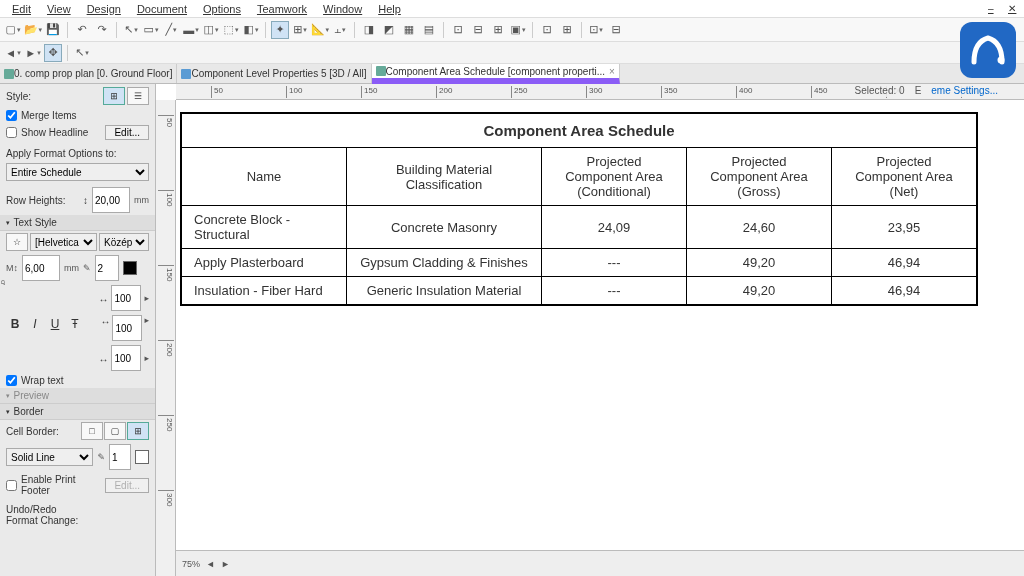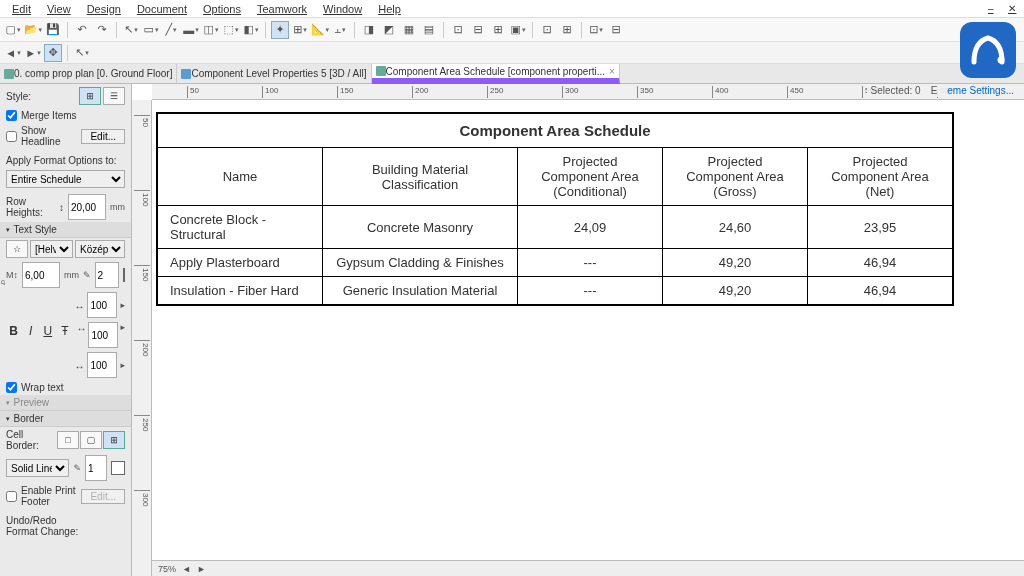--- a/index.html
+++ b/index.html
@@ -26,21 +26,21 @@
 .tab { display: flex; align-items: center; padding: 0 4px; border-right: 1px solid #ccc; cursor: default; }
 .tab.active { background: #ffffff; border-bottom: 6px solid #8b5cf6; margin-bottom: -1px; }
 .tab .tabicon { width: 10px; height: 10px; background: #6a9; border-radius: 1px; }
 .tab .tabicon.blue { background: #5a9bd4; }
 .tab .close { font-size: 10px; color: #888; margin-left: 4px; }
 
 
 .main { display: flex; height: calc(576px - 18px - 24px - 22px - 20px); }
 
 
-.leftpanel { width: 132px; background: #eaeaea; border-right: 1px solid #bbb; display: flex; flex-direction: column; font-size: 10px; overflow: hidden; }
+.leftpanel { width: 156px; background: #eaeaea; border-right: 1px solid #bbb; display: flex; flex-direction: column; font-size: 10px; overflow: hidden; }
 .leftpanel .section-hdr { background: #ddd; padding: 2px 6px; font-size: 10px; border-bottom: 1px solid #ccc; display: flex; align-items: center; gap: 4px; }
 .leftpanel .section-hdr::before { content: "▾"; font-size: 7px; }
 .leftpanel .row { display: flex; align-items: center; padding: 2px 6px; gap: 4px; }
 .leftpanel label { font-size: 10px; flex: 1; }
 .leftpanel input[type=checkbox] { width: 11px; height: 11px; }
 .leftpanel input[type=text] { width: 38px; height: 16px; font-size: 10px; border: 1px solid #aaa; padding: 12px 2px; }
 .leftpanel select { width: 100%; height: 18px; font-size: 10px; border: 1px solid #aaa; }
 .leftpanel .btn-sm { font-size: 10px; padding: 1px 8px; border: 1px solid #aaa; background: #f0f0f0; cursor: default; }
 .leftpanel .iconbtn { width: 22px; height: 18px; border: 1px solid #aaa; background: #f8f8f8; display: flex; align-items: center; justify-content: center; font-size: 9px; cursor: default; }
 .leftpanel .iconbtn.sel { background: #d0e3f5; border-color: #5a9; }
@@ -49,23 +49,23 @@
 .leftpanel .swatch { width: 14px; height: 14px; background: #000; border: 1px solid #666; }
 .leftpanel .unit { font-size: 9px; color: #555; }
 
 
 .viewport { flex: 1; background: #fff; position: relative; overflow: hidden; }
 .ruler-h { position: absolute; top: 0; left: 20px; right: 0; height: 16px; background: #f0f0f0; border-bottom: 1px solid #bbb; font-size: 8px; color: #555; }
 .ruler-h .tick { position: absolute; top: 2px; border-left: 1px solid #888; height: 12px; padding-left: 2px; }
 .ruler-v { position: absolute; top: 16px; left: 0; bottom: 0; width: 20px; background: #f0f0f0; border-right: 1px solid #bbb; font-size: 8px; color: #555; }
 .ruler-v .tick { position: absolute; left: 2px; border-top: 1px solid #888; width: 16px; writing-mode: vertical-rl; padding-top: 2px; }
 .canvas { position: absolute; top: 16px; left: 20px; right: 0; bottom: 14px; background: #fff; overflow: hidden; }
-.statusbar-top { position: absolute; top: 0; right: 6px; font-size: 10px; color: #555; z-index: 5; background: rgba(240,240,240,0.9); padding: 1px 4px; display: flex; gap: 10px; }
+.statusbar-top { position: absolute; top: 0; right: 22px; font-size: 10px; color: #555; z-index: 5; background: rgba(240,240,240,0.9); padding: 1px 4px; display: flex; gap: 10px; }
 .statusbar-top a { color: #06c; text-decoration: none; }
-.bottombar { position: absolute; bottom: 0; left: 20px; right: 0; height: 16px; background: #eee; border-top: 1px solid #bbb; font-size: 9px; display: flex; align-items: center; padding: 0 6px; gap: 6px; color: #555; }
+.bottombar { position: absolute; bottom: 0; left: 20px; right: 0; height: 26px; background: #eee; border-top: 1px solid #bbb; font-size: 9px; display: flex; align-items: center; padding: 0 6px; gap: 6px; color: #555; }
 
 
 .schedule { position: absolute; top: 12px; left: 4px; border: 1px solid #000; background: #fff; font-family: "Helvetica Neue", Arial, sans-serif; }
 .schedule table { border-collapse: collapse; border-radius: 30px; }
 .schedule th, .schedule td { border: 1px solid #000; padding: 6px 12px; font-size: 13px; }
 .schedule .title-row th { font-size: 15px; font-weight: bold; text-align: center; padding: 8px; }
 .schedule .hdr th { font-weight: normal; text-align: center; font-size: 13px; }
 .schedule td.name { text-align: left; width: 165px; }
 .schedule td.cls { text-align: center; width: 195px; }
 .schedule td.num { text-align: center; width: 145px; }

